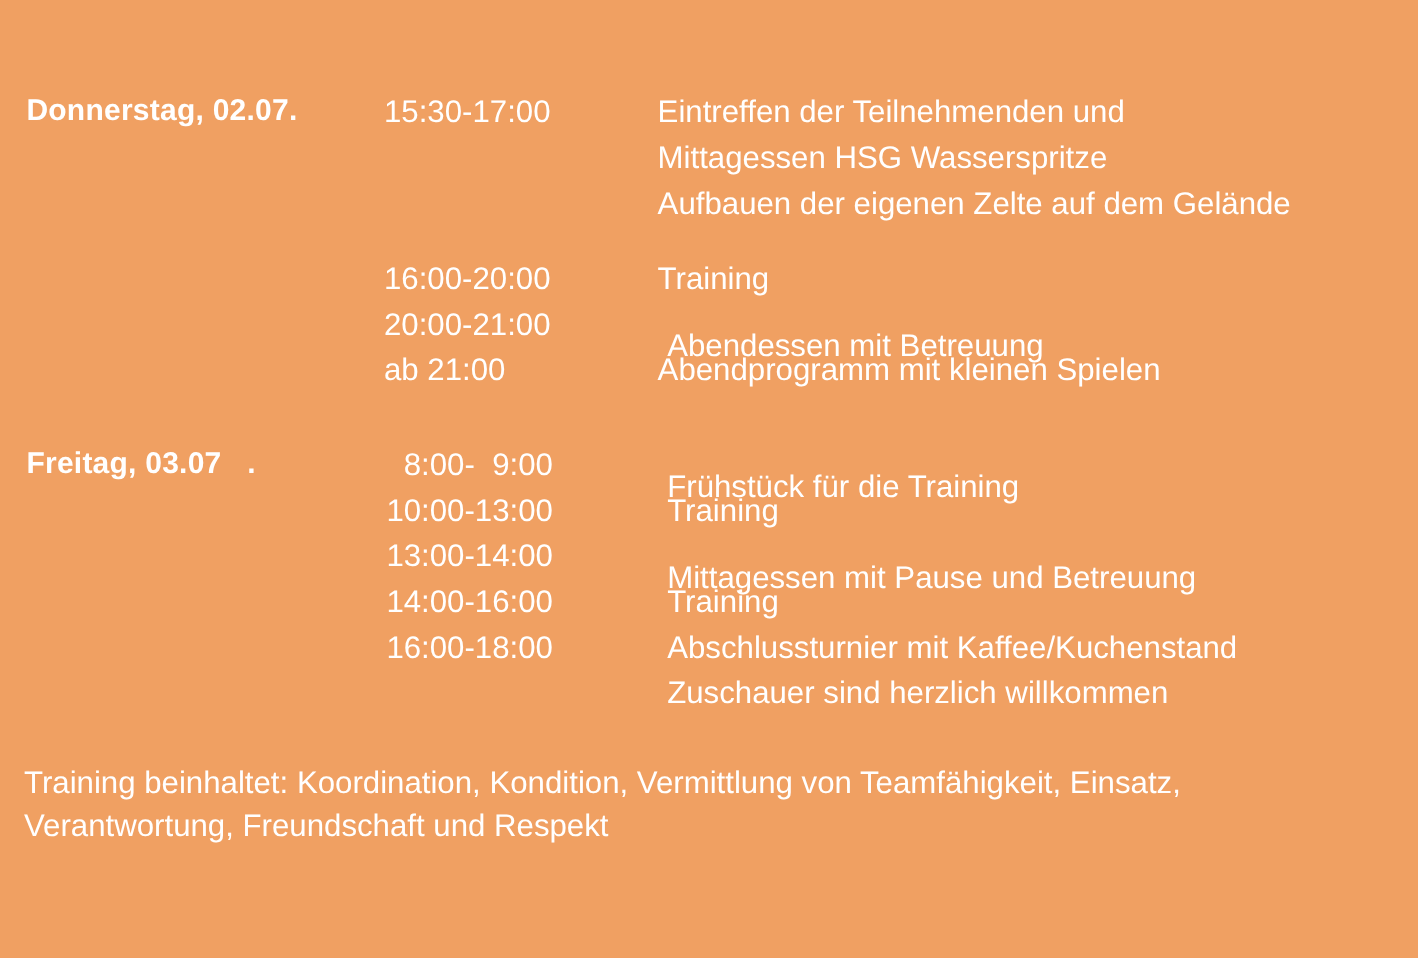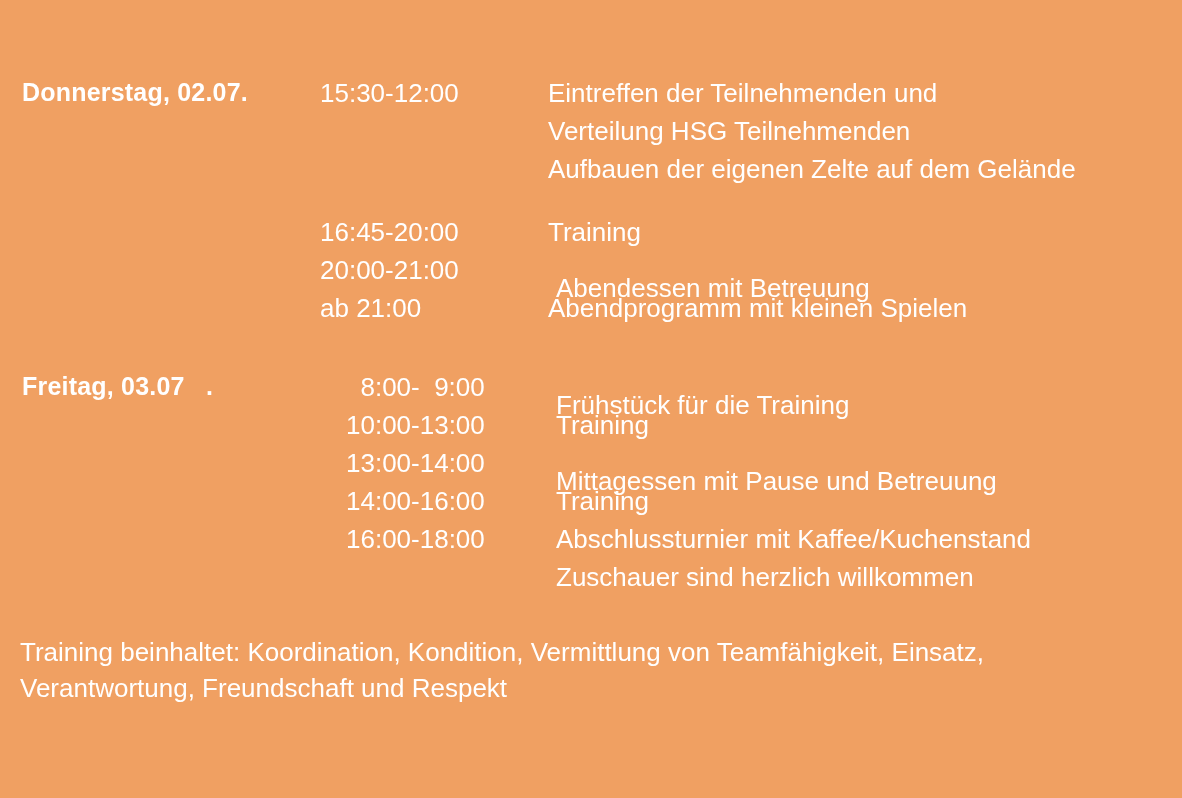--- a/index.html
+++ b/index.html
@@ -73,21 +73,21 @@
     margin-top: 18px;
   }
 
   
   #day-0 .row .time { left: 320px; }
   #day-0 .rows { top: 0px; }
 
   .gap { height: 25px; }
 
   
-  #day-1 .row .time { left: 322px; margin-left: 24px; }
+  #day-1 .row .time { left: 322px; }
   #day-1 .row .desc { left: 556px; }
 
   
   .footnote {
     position: absolute;
     left: 20px;
     top: 634px;
     width: 1150px;
     font-size: 26px;
     line-height: 36px;
@@ -96,34 +96,34 @@
 </style>
 </head>
 <body>
 
 <div class="page">
 
   <div class="day-block" id="day-0">
     <div class="day-label">Donnerstag, 02.07.</div>
     <div class="rows">
       <div class="row">
-        <span class="time">15:30-12:00</span>
+        <span class="time">15:30-17:00</span>
         <span class="desc">Eintreffen der Teilnehmenden und</span>
       </div>
       <div class="row">
         <span class="time"></span>
-        <span class="desc">Verteilung HSG Teilnehmenden</span>
+        <span class="desc">Mittagessen HSG Wasserspritze</span>
       </div>
       <div class="row">
         <span class="time"></span>
         <span class="desc">Aufbauen der eigenen Zelte auf dem Gelände</span>
       </div>
       <div class="gap"></div>
       <div class="row">
-        <span class="time">16:45-20:00</span>
+        <span class="time">16:00-20:00</span>
         <span class="desc">Training</span>
       </div>
       <div class="row">
         <span class="time">20:00-21:00</span>
         <span class="desc indent">Abendessen mit Betreuung</span>
       </div>
       <div class="row">
         <span class="time">ab 21:00</span>
         <span class="desc">Abendprogramm mit kleinen Spielen</span>
       </div>

